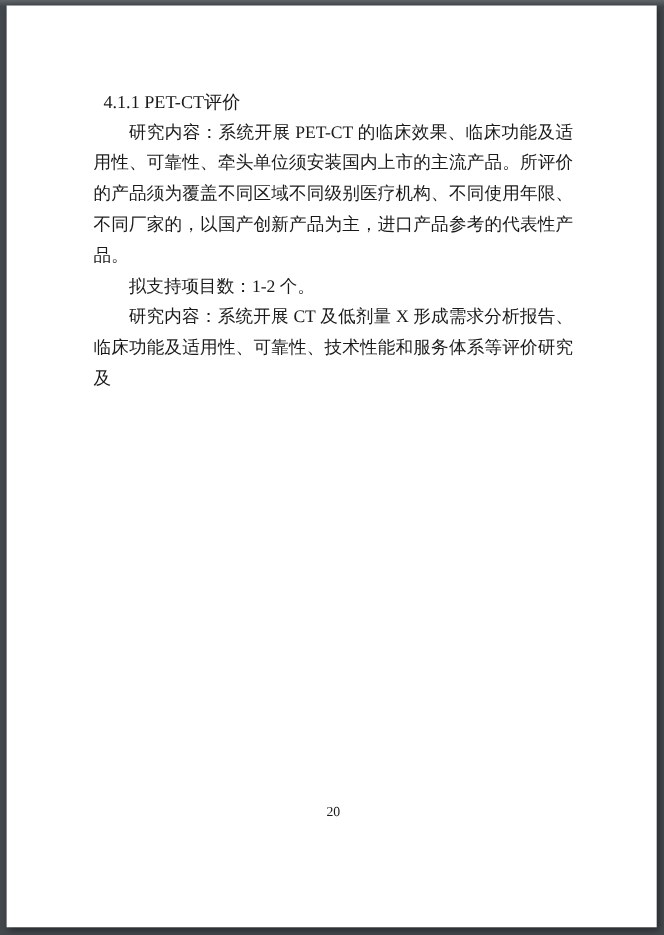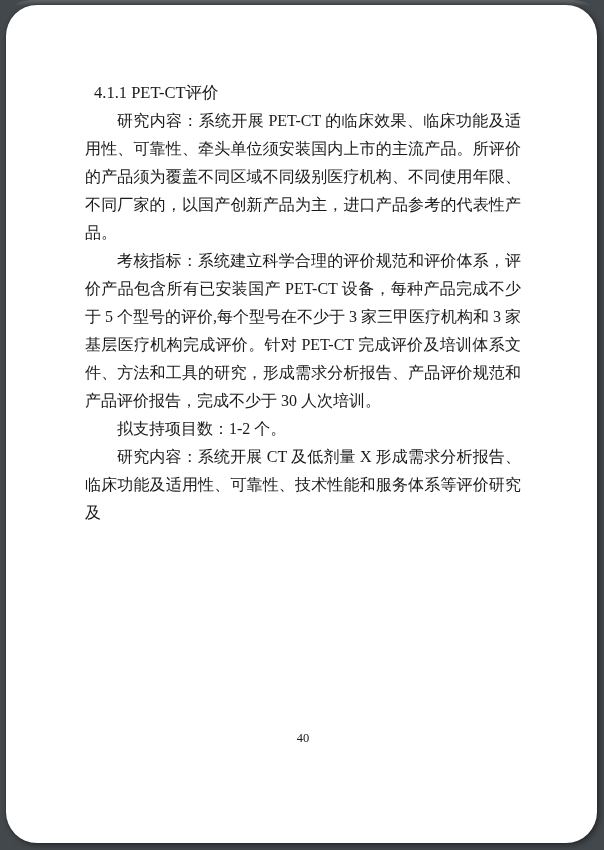--- a/index.html
+++ b/index.html
@@ -1,21 +1,21 @@
 <!DOCTYPE html>
 <html lang="zh" style="--bg: #43484d; --bg-top: #60656a; --paper: #ffffff; --ink: #1a1a1a;"><head>
 <meta charset="utf-8">
 <style>
   :root{
     --bg:#43484d;
     --bg-top:#60656a;
     --paper:#ffffff;
     --ink:#1a1a1a;
   }
-  *{margin:0;padding:0;box-sizing:border-box;border-radius:31px;}
+  *{margin:0;padding:0;box-sizing:border-box;}
   html,body{width:604px;height:850px;overflow:hidden;}
   body{
     font-family:"Liberation Serif","DejaVu Serif",serif;
     background:var(--bg);
   }
   .viewport{
     position:relative;
     width:604px;height:850px;
     background:linear-gradient(180deg,var(--bg-top) 0px,var(--bg) 6px);
   }
@@ -55,19 +55,18 @@
   }
 </style>
 </head>
 <body>
 
 <div class="viewport">
   <div class="paper">
     <main class="content">
       <h2 class="heading">4.1.1 PET-CT评价</h2>
       <p class="para">研究内容：系统开展 PET-CT 的临床效果、临床功能及适用性、可靠性、牵头单位须安装国内上市的主流产品。所评价的产品须为覆盖不同区域不同级别医疗机构、不同使用年限、不同厂家的，以国产创新产品为主，进口产品参考的代表性产品。</p>
-      <p class="para">考核指标：系统建立科学合理的评价规范和评价体系，评价产品包含所有已安装国产 PET-CT 设备，每种产品完成不少于 5 个型号的评价,每个型号在不少于 3 家三甲医疗机构和 3 家基层医疗机构完成评价。针对 PET-CT 完成评价及培训体系文件、方法和工具的研究，形成需求分析报告、产品评价规范和产品评价报告，完成不少于 30 人次培训。</p>
       <p class="para">拟支持项目数：1-2 个。</p>
       <p class="para">研究内容：系统开展 CT 及低剂量 X 形成需求分析报告、临床功能及适用性、可靠性、技术性能和服务体系等评价研究及</p>
     </main>
-    <footer class="page-number">40</footer>
+    <footer class="page-number">20</footer>
   </div>
 </div>
 
 </body></html>

